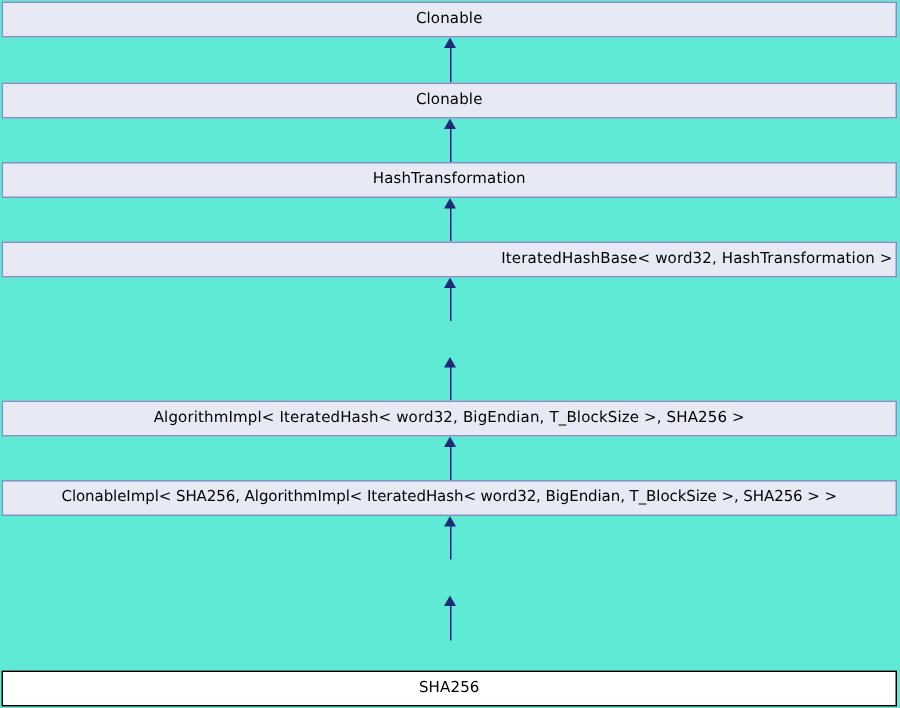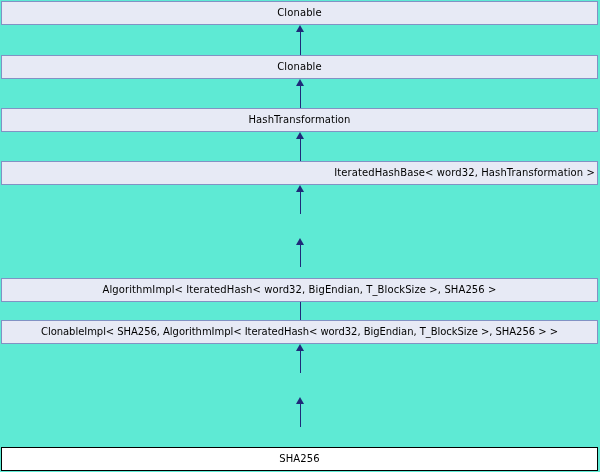--- a/index.html
+++ b/index.html
@@ -122,21 +122,21 @@
     <span class="head"></span>
     <span class="shaft"></span>
   </div>
 
 
   <div class="edge" style="top:238px; height:29px;">
     <span class="head"></span>
     <span class="shaft"></span>
   </div>
 
-  <div class="node" style="top:278px;">
+  <div class="node" style="top:267px;">
     <span class="label">AlgorithmImpl&lt; IteratedHash&lt; word32, BigEndian, T_BlockSize &gt;, SHA256 &gt;</span>
   </div>
 
   <div class="edge" style="top:291px; height:29px;">
     <span class="head"></span>
     <span class="shaft"></span>
   </div>
 
   <div class="node wide" style="top:320px;">
     <span class="label">ClonableImpl&lt; SHA256, AlgorithmImpl&lt; IteratedHash&lt; word32, BigEndian, T_BlockSize &gt;, SHA256 &gt; &gt;</span>

